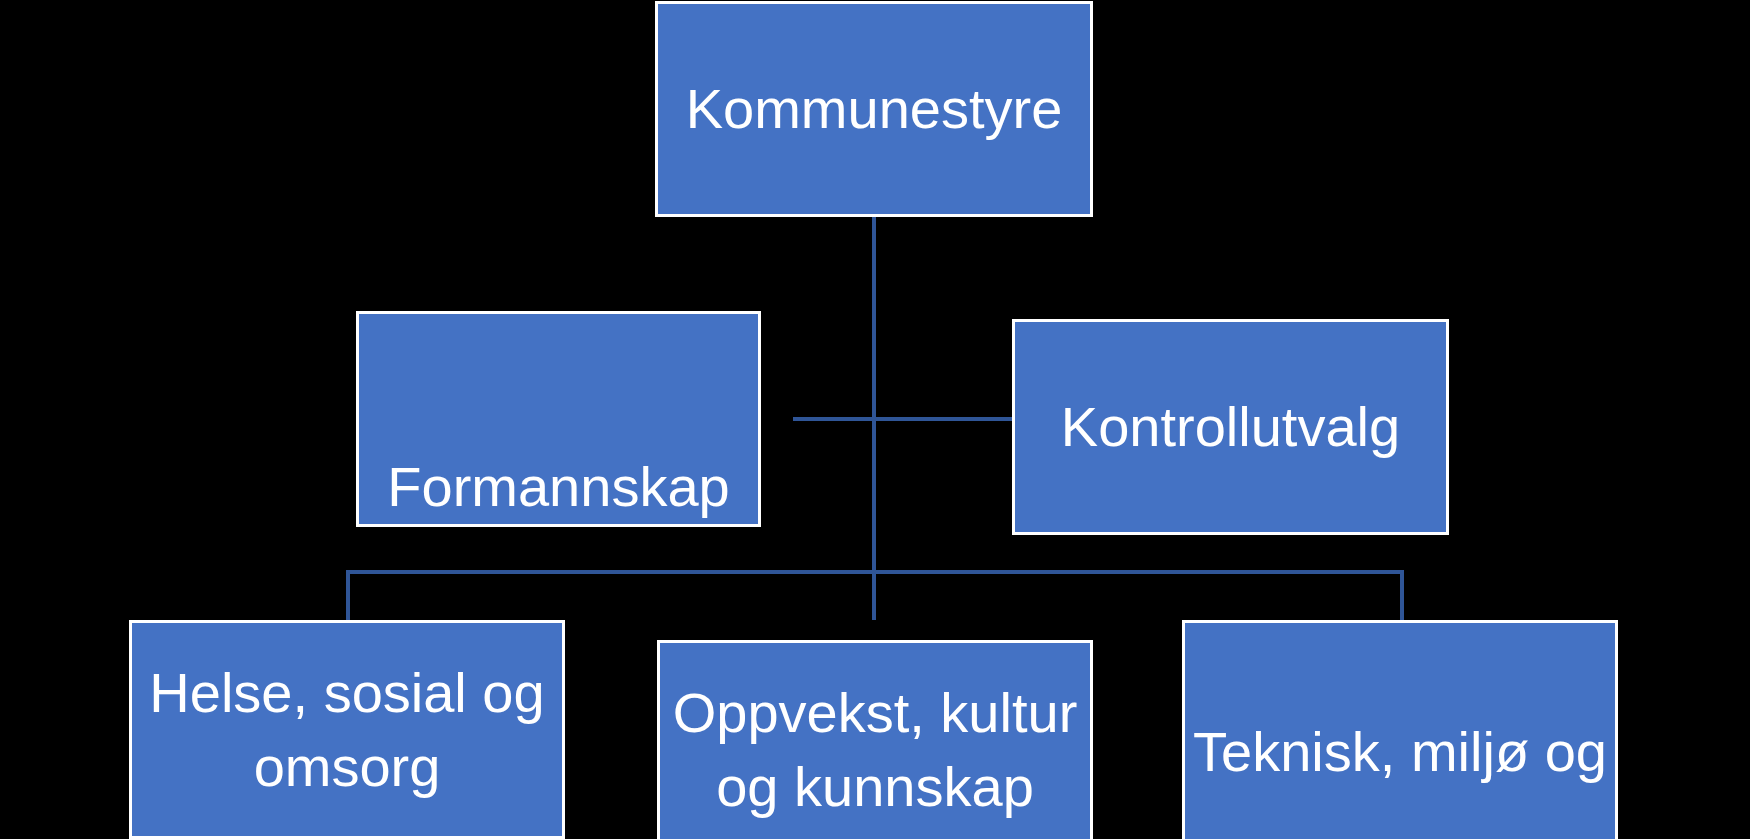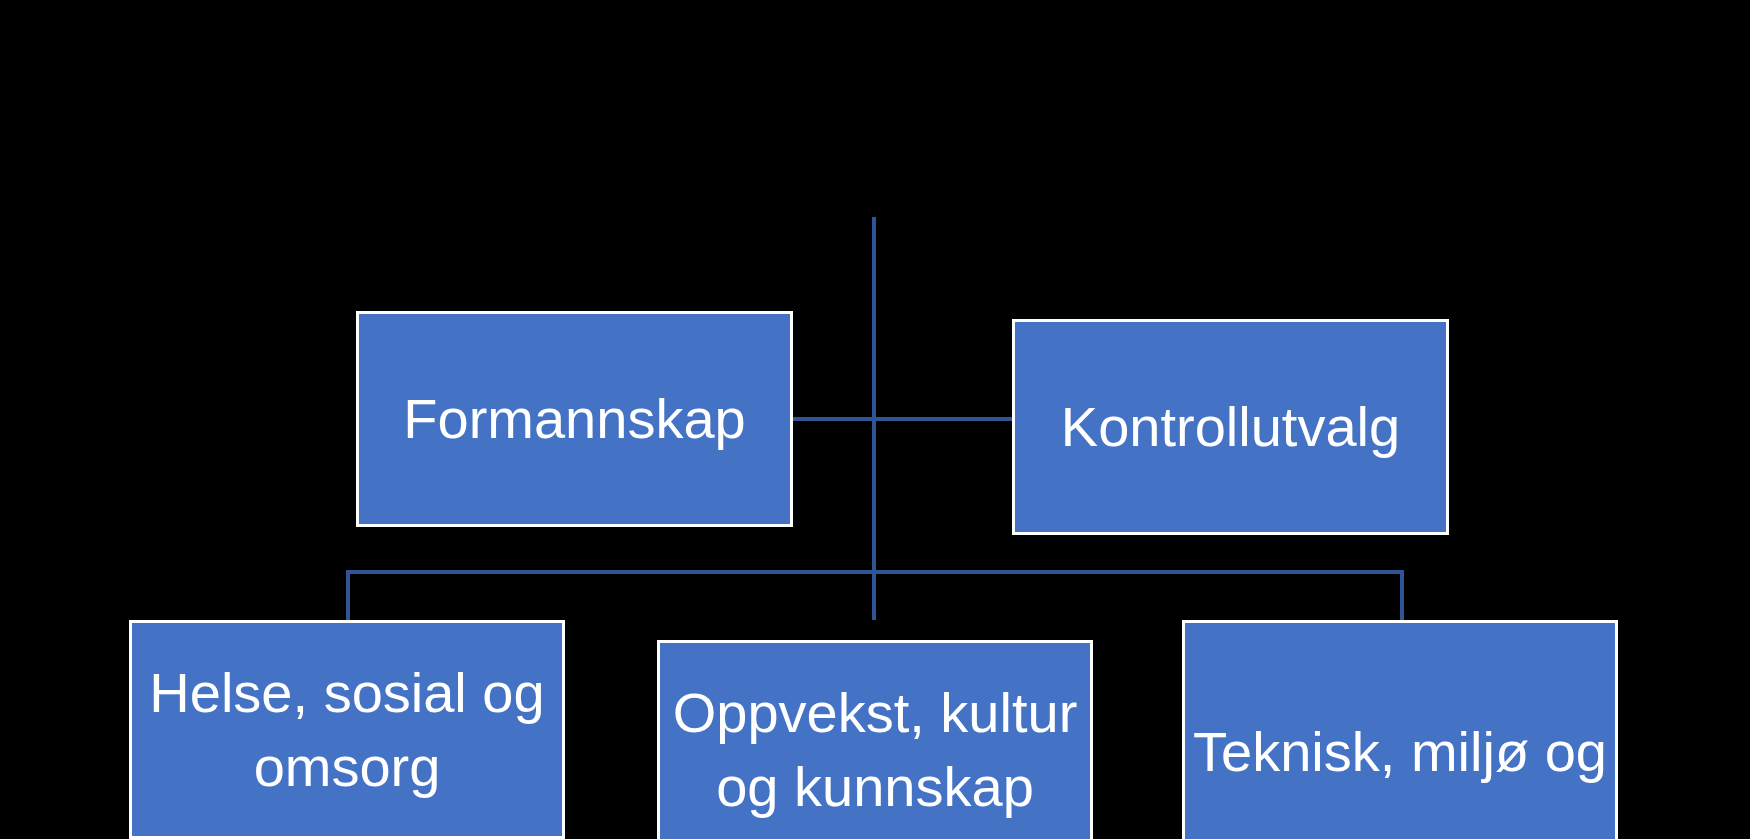--- a/index.html
+++ b/index.html
@@ -32,21 +32,21 @@
   .node .line {
     display: block;
     white-space: nowrap;
   }
   .connector {
     position: absolute;
     background: #2F5597;
   }
   
   #node-kommunestyre  { left: 655px;  top: 1px;   width: 438px; height: 216px; }
-  #node-formannskap   { left: 356px;  top: 311px; width: 437px; height: 216px; }
+  #node-formannskap   { left: 356px;  top: 311px; width: 405px; height: 216px; justify-content: flex-end; }
   #node-kontrollutvalg{ left: 1012px; top: 311px; width: 437px; height: 216px; margin-top: 8px; }
   #node-helse         { left: 129px;  top: 620px; width: 436px; height: 219px; }
   #node-oppvekst      { left: 657px;  top: 620px; width: 436px; height: 219px; margin-top: 20px; }
   #node-teknisk       { left: 1182px; top: 620px; width: 436px; height: 264px; }
   
   #conn-spine      { left: 872px;  top: 217px; width: 4px;    height: 403px; }
   #conn-mid        { left: 793px;  top: 417px; width: 219px;  height: 4px; }
   #conn-bar        { left: 346px;  top: 570px; width: 1058px; height: 4px; }
   #conn-drop-left  { left: 346px;  top: 570px; width: 4px;    height: 50px; }
   #conn-drop-right { left: 1400px; top: 570px; width: 4px;    height: 50px; }
@@ -55,20 +55,23 @@
 <body>
 
 <div id="canvas">
 
   <div class="connector" id="conn-spine"></div>
   <div class="connector" id="conn-mid"></div>
   <div class="connector" id="conn-bar"></div>
   <div class="connector" id="conn-drop-left"></div>
   <div class="connector" id="conn-drop-right"></div>
 
+  <div class="node" id="node-kommunestyre">
+    <span class="line">Kommunestyre</span>
+  </div>
 
   <div class="node" id="node-formannskap">
     <span class="line">Formannskap</span>
   </div>
 
   <div class="node" id="node-kontrollutvalg">
     <span class="line">Kontrollutvalg</span>
   </div>
 
   <div class="node" id="node-helse">

